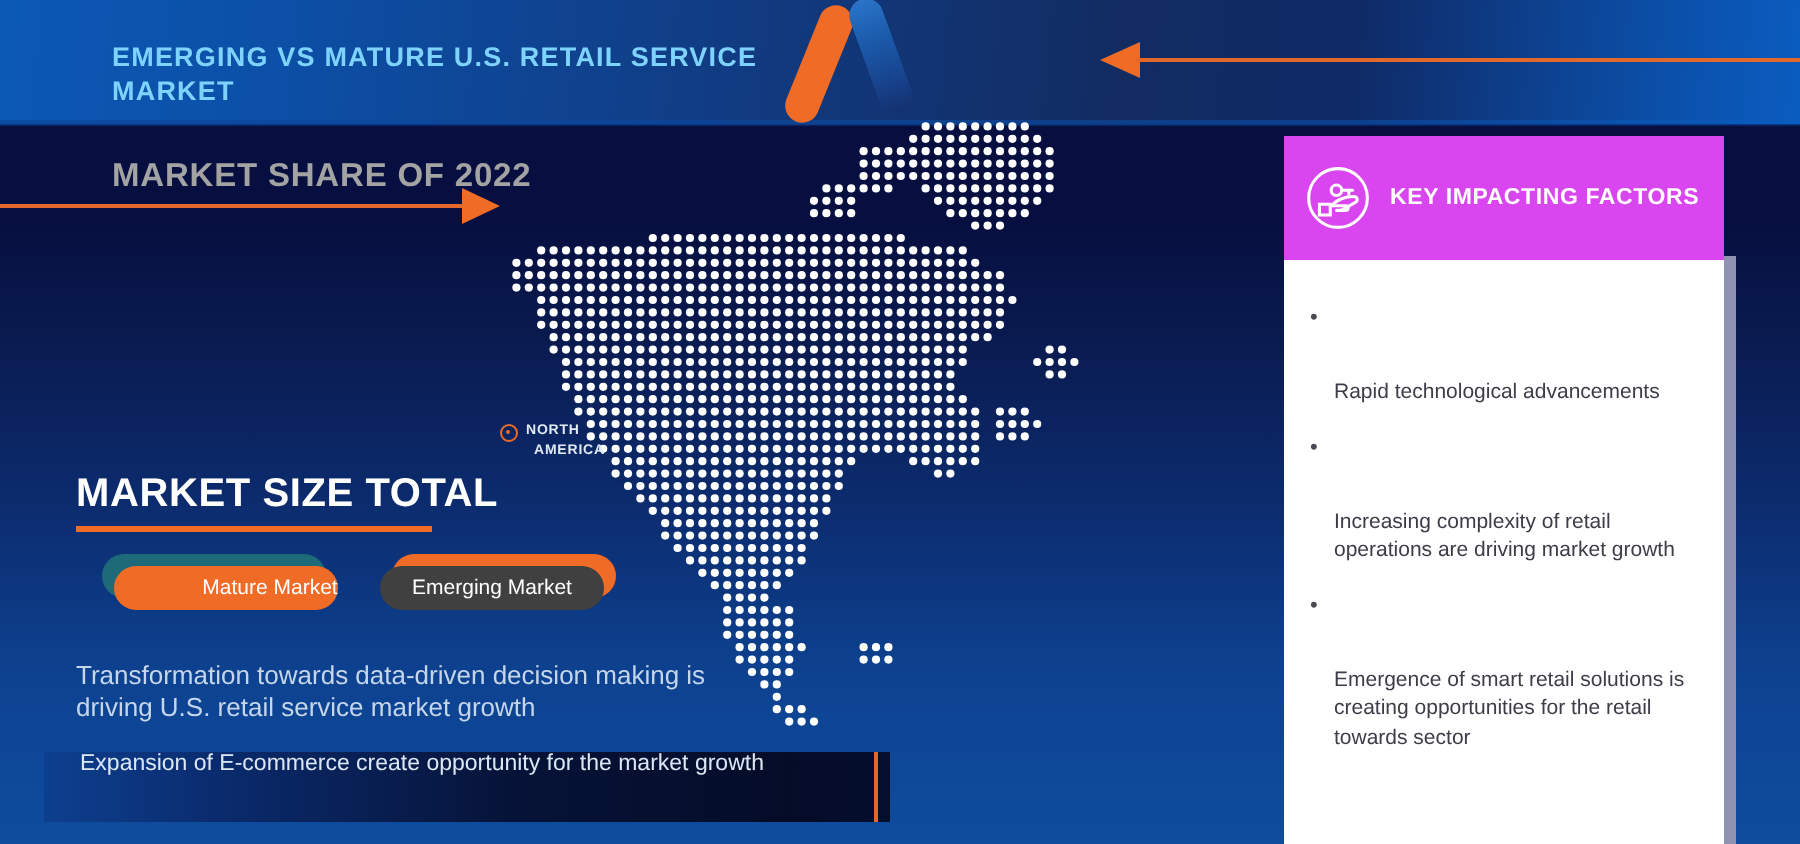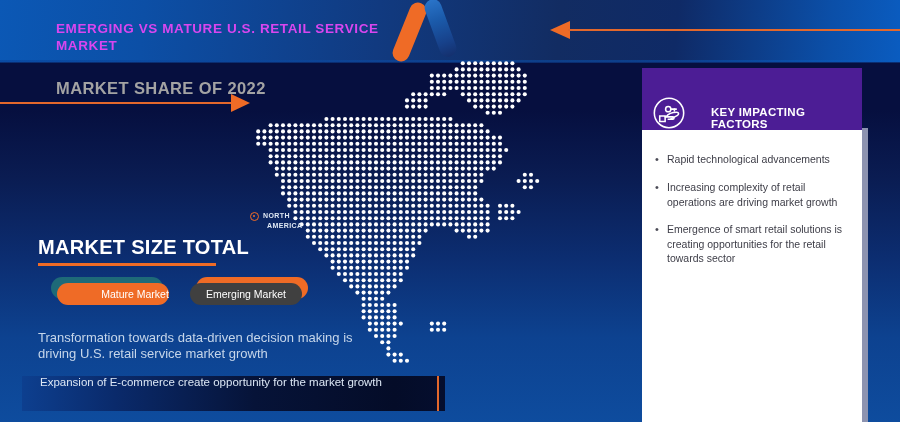--- a/index.html
+++ b/index.html
@@ -64,21 +64,21 @@
   }
   .arrow-share .head {
     position:absolute; right:0; top:0; width:0; height:0;
     border-top:9px solid transparent; border-bottom:9px solid transparent;
     border-left:19px solid #ef6b26;
   }
 
   
   .main-title {
     position:absolute; left:56px; top:20px; width:330px;
-    color:#d946ef; font-size:13.5px; font-weight:600; letter-spacing:.6px;
+    color:#7dd3fc; font-size:13.5px; font-weight:600; letter-spacing:.6px;
     line-height:17px; text-transform:uppercase;
   }
   .market-share {
     position:absolute; left:56px; top:79px;
     color:#a3a3a3; font-size:16.5px; font-weight:bold; letter-spacing:.4px;
   }
 
   .mst-wrap { position:absolute; left:38px; top:236px; }
   .mst-title {
     color:#ffffff; font-size:20px; font-weight:bold; letter-spacing:.3px;
@@ -139,35 +139,35 @@
   .panel-shadow {
     position:absolute; left:648px; top:128px; width:220px; height:294px;
     background:#8d93b0;
   }
   .panel-body {
     position:absolute; left:642px; top:122px; width:220px; height:300px;
     background:#ffffff;
   }
   .panel-head {
     position:absolute; left:642px; top:68px; width:220px; height:62px;
-    background:#4c1d95; display:flex; align-items:flex-end; padding-left:10px;gap:16px;
+    background:#d946ef; display:flex; align-items:center; padding-left:10px;
   }
   .panel-head .ttl {
     color:#ffffff; font-size:11.5px; font-weight:bold; letter-spacing:.3px;
     margin-left:9px;
   }
   .hand-icon { width:34px; height:34px; flex:0 0 34px; }
 
   .bullets { position:absolute; left:655px; top:152px; width:200px; }
   .bullet { display:flex; margin-bottom:13px; }
   .bullet .dot {
     flex:0 0 12px; color:#4a4a55; font-size:11px; line-height:15px;
   }
   .bullet .btxt {
-    color:#3d3d47; font-size:10.5px; line-height:14.5px;
+    color:#3d3d47; font-size:10.5px; line-height:14.5px;margin-top:37px;
   }
 
   
   .map { position:absolute; left:250px; top:55px; width:320px; height:330px; }
 </style>
 </head>
 <body>
 
 <div id="stage">
 

